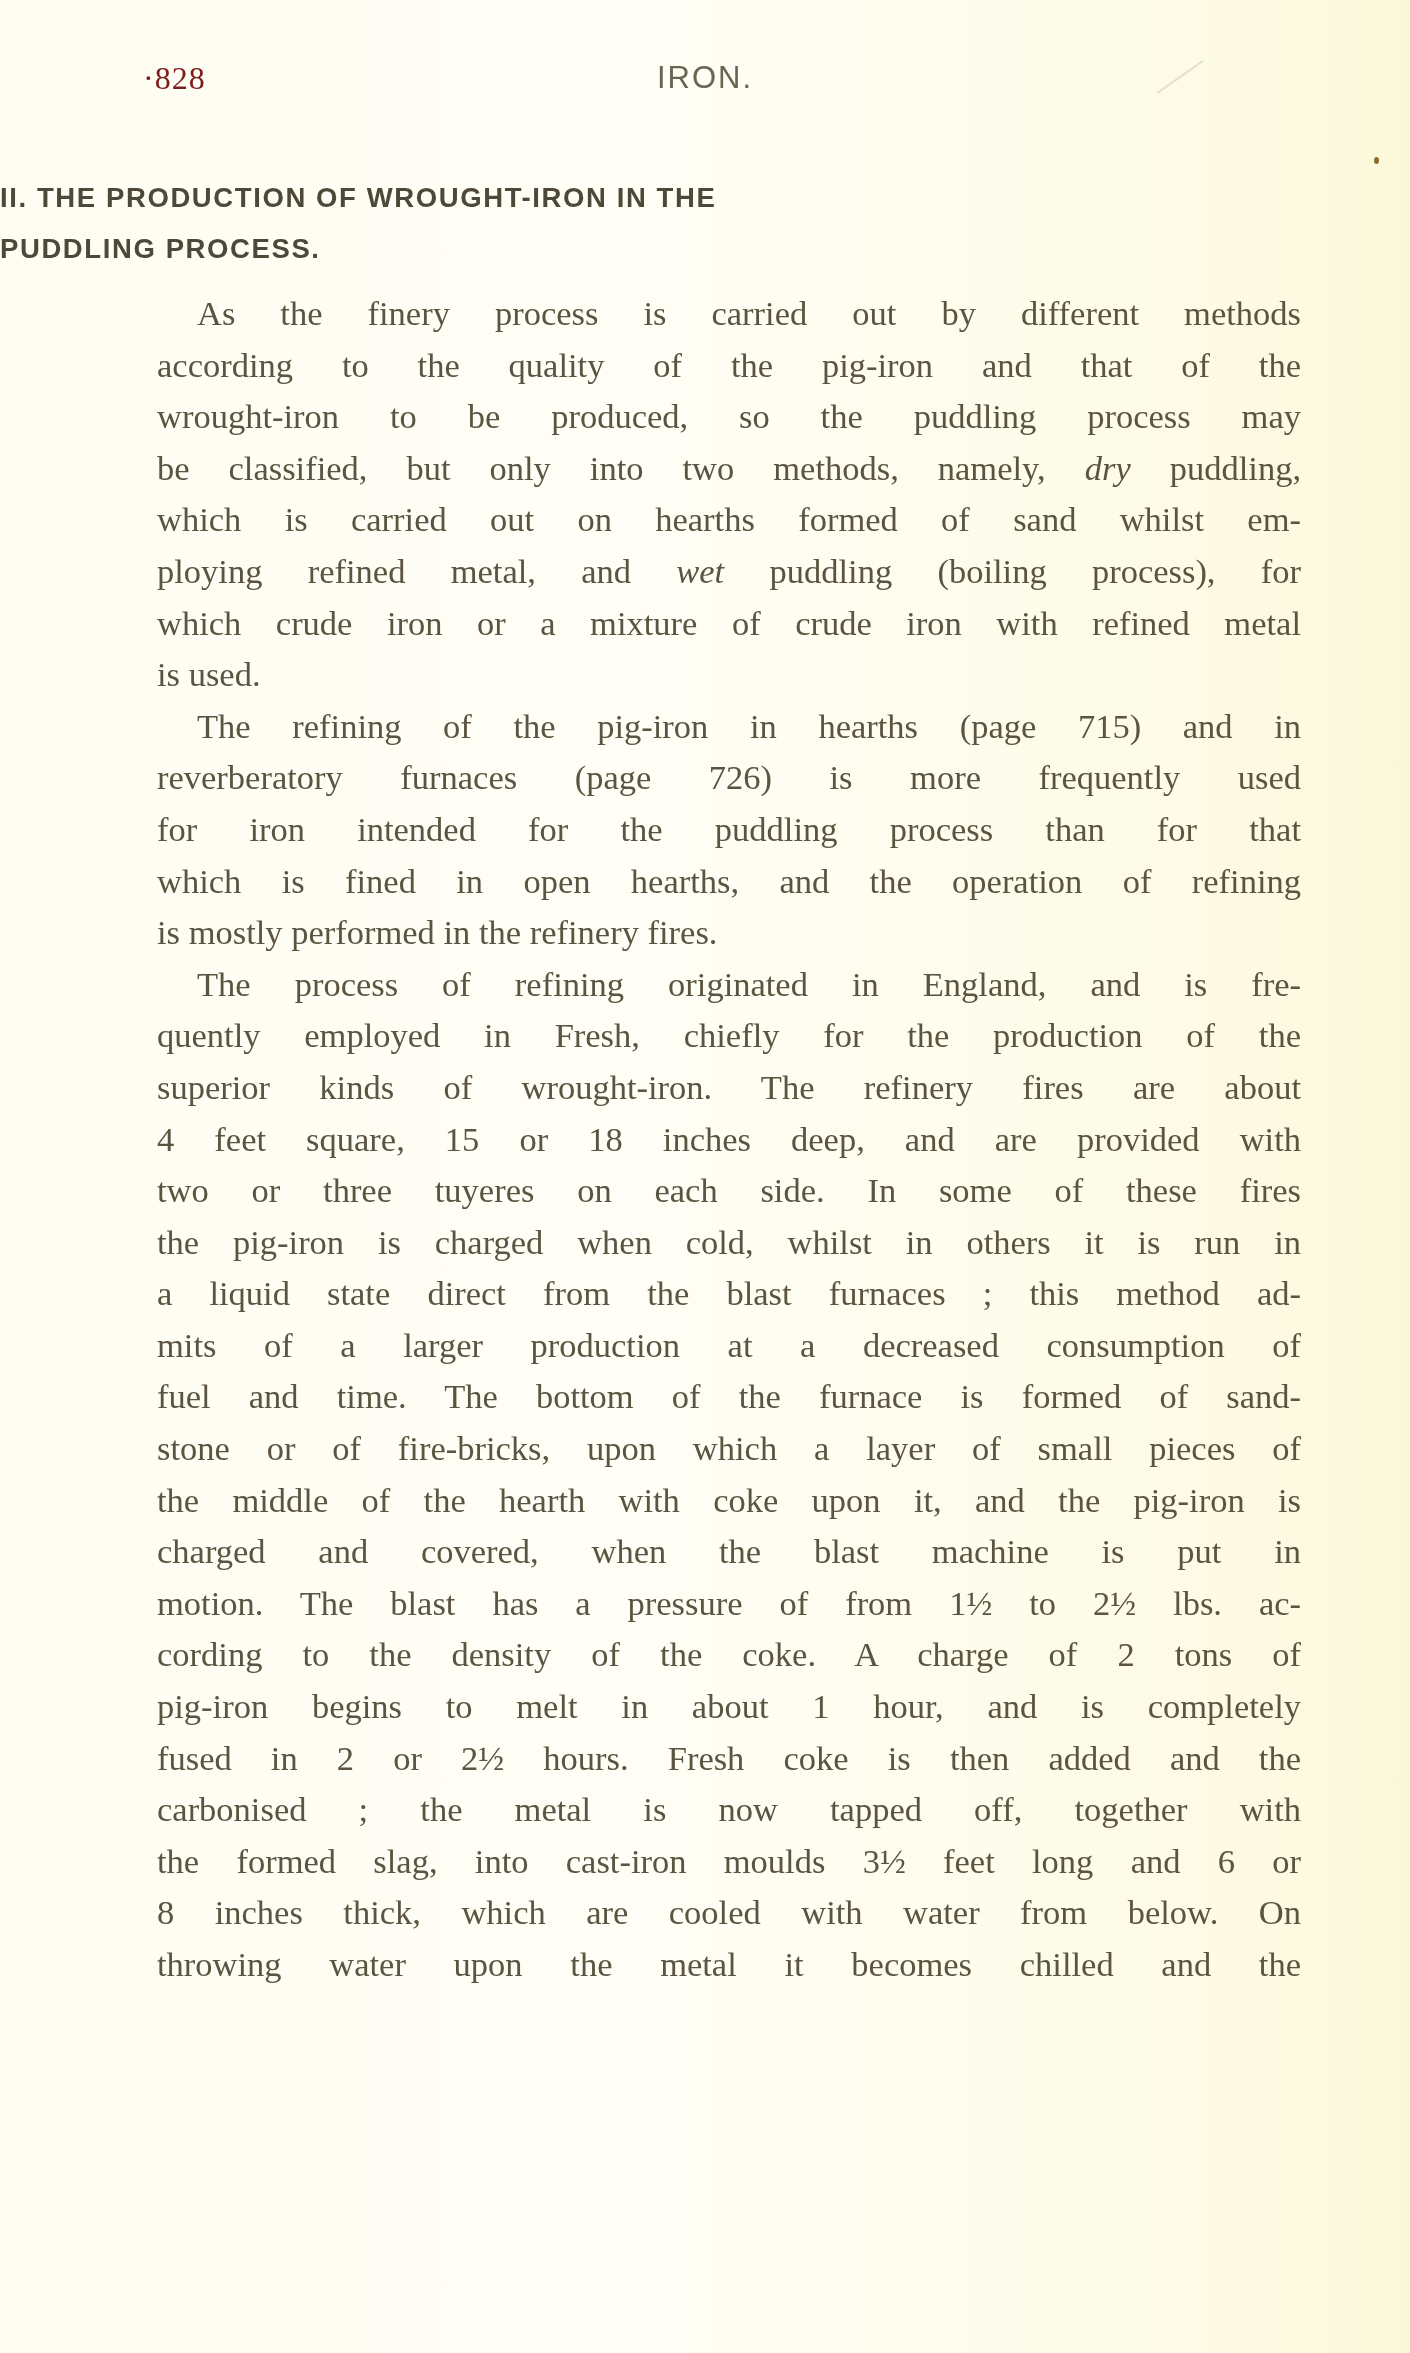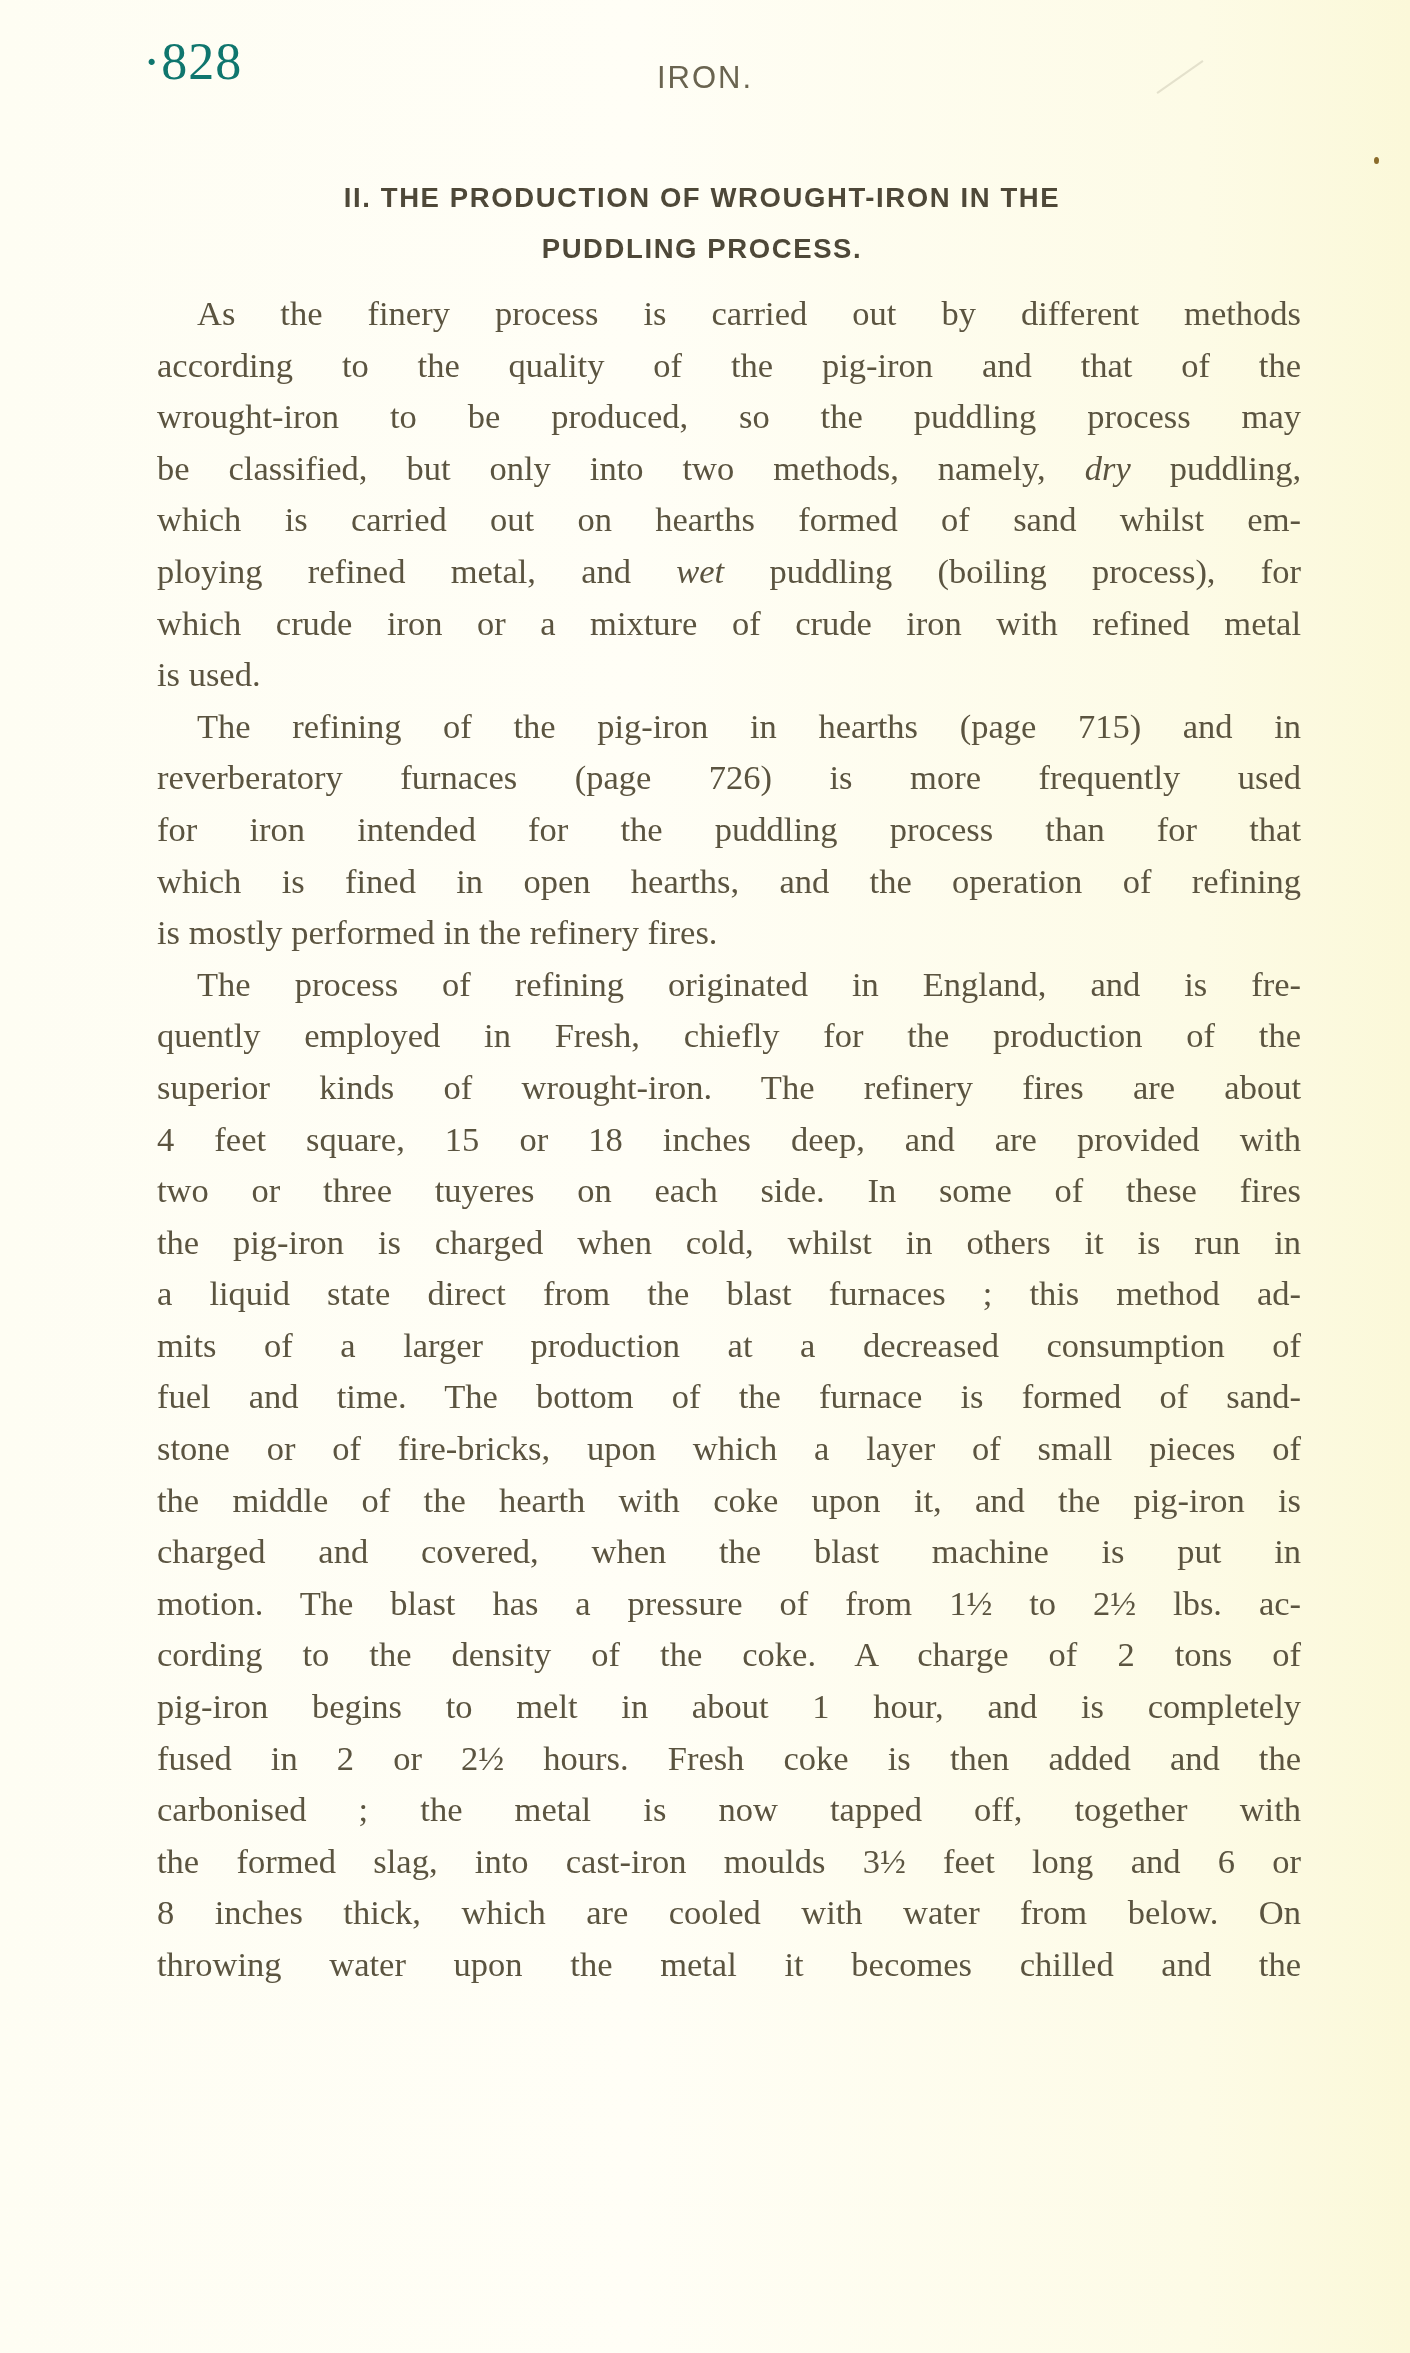--- a/index.html
+++ b/index.html
@@ -8,24 +8,24 @@
     height: 2353px;
     background: linear-gradient(90deg, #fefdf3 0%, #fffef6 45%, #fdfbe6 85%, #fbf8d9 100%);
     position: relative;
     overflow: hidden;
     font-family: "Liberation Serif", "DejaVu Serif", serif;
     color: #5b5440;
   }
   .page-number {
     position: absolute;
     left: 143px;
-    top: 32px;
-    font-size: 52px;
+    top: 60px;
+    font-size: 32px;
     letter-spacing: 1px;
-    color: #0f766e;
+    color: #7f1d1d;
   }
   .running-head {
     position: absolute;
     left: 0;
     width: 1410px;
     top: 60px;
     text-align: center;
     font-family: "Liberation Sans", "DejaVu Sans", sans-serif;
     font-size: 31px;
     letter-spacing: 2px;
@@ -44,21 +44,21 @@
     position: absolute;
     width: 5px; height: 7px;
     border-radius: 50%;
     background: #8b6b2a;
   }
   .section-heading {
     position: absolute;
     left: 0;
     width: 1404px;
     top: 172px;
-    text-align: center;
+    text-align: left;
     font-family: "Liberation Sans", "DejaVu Sans", sans-serif;
     font-weight: bold;
     font-size: 27.5px;
     letter-spacing: 1.6px;
     line-height: 51px;
     color: #4e4838;
   }
   .section-heading div { white-space: nowrap; }
   .body-text {
     position: absolute;

